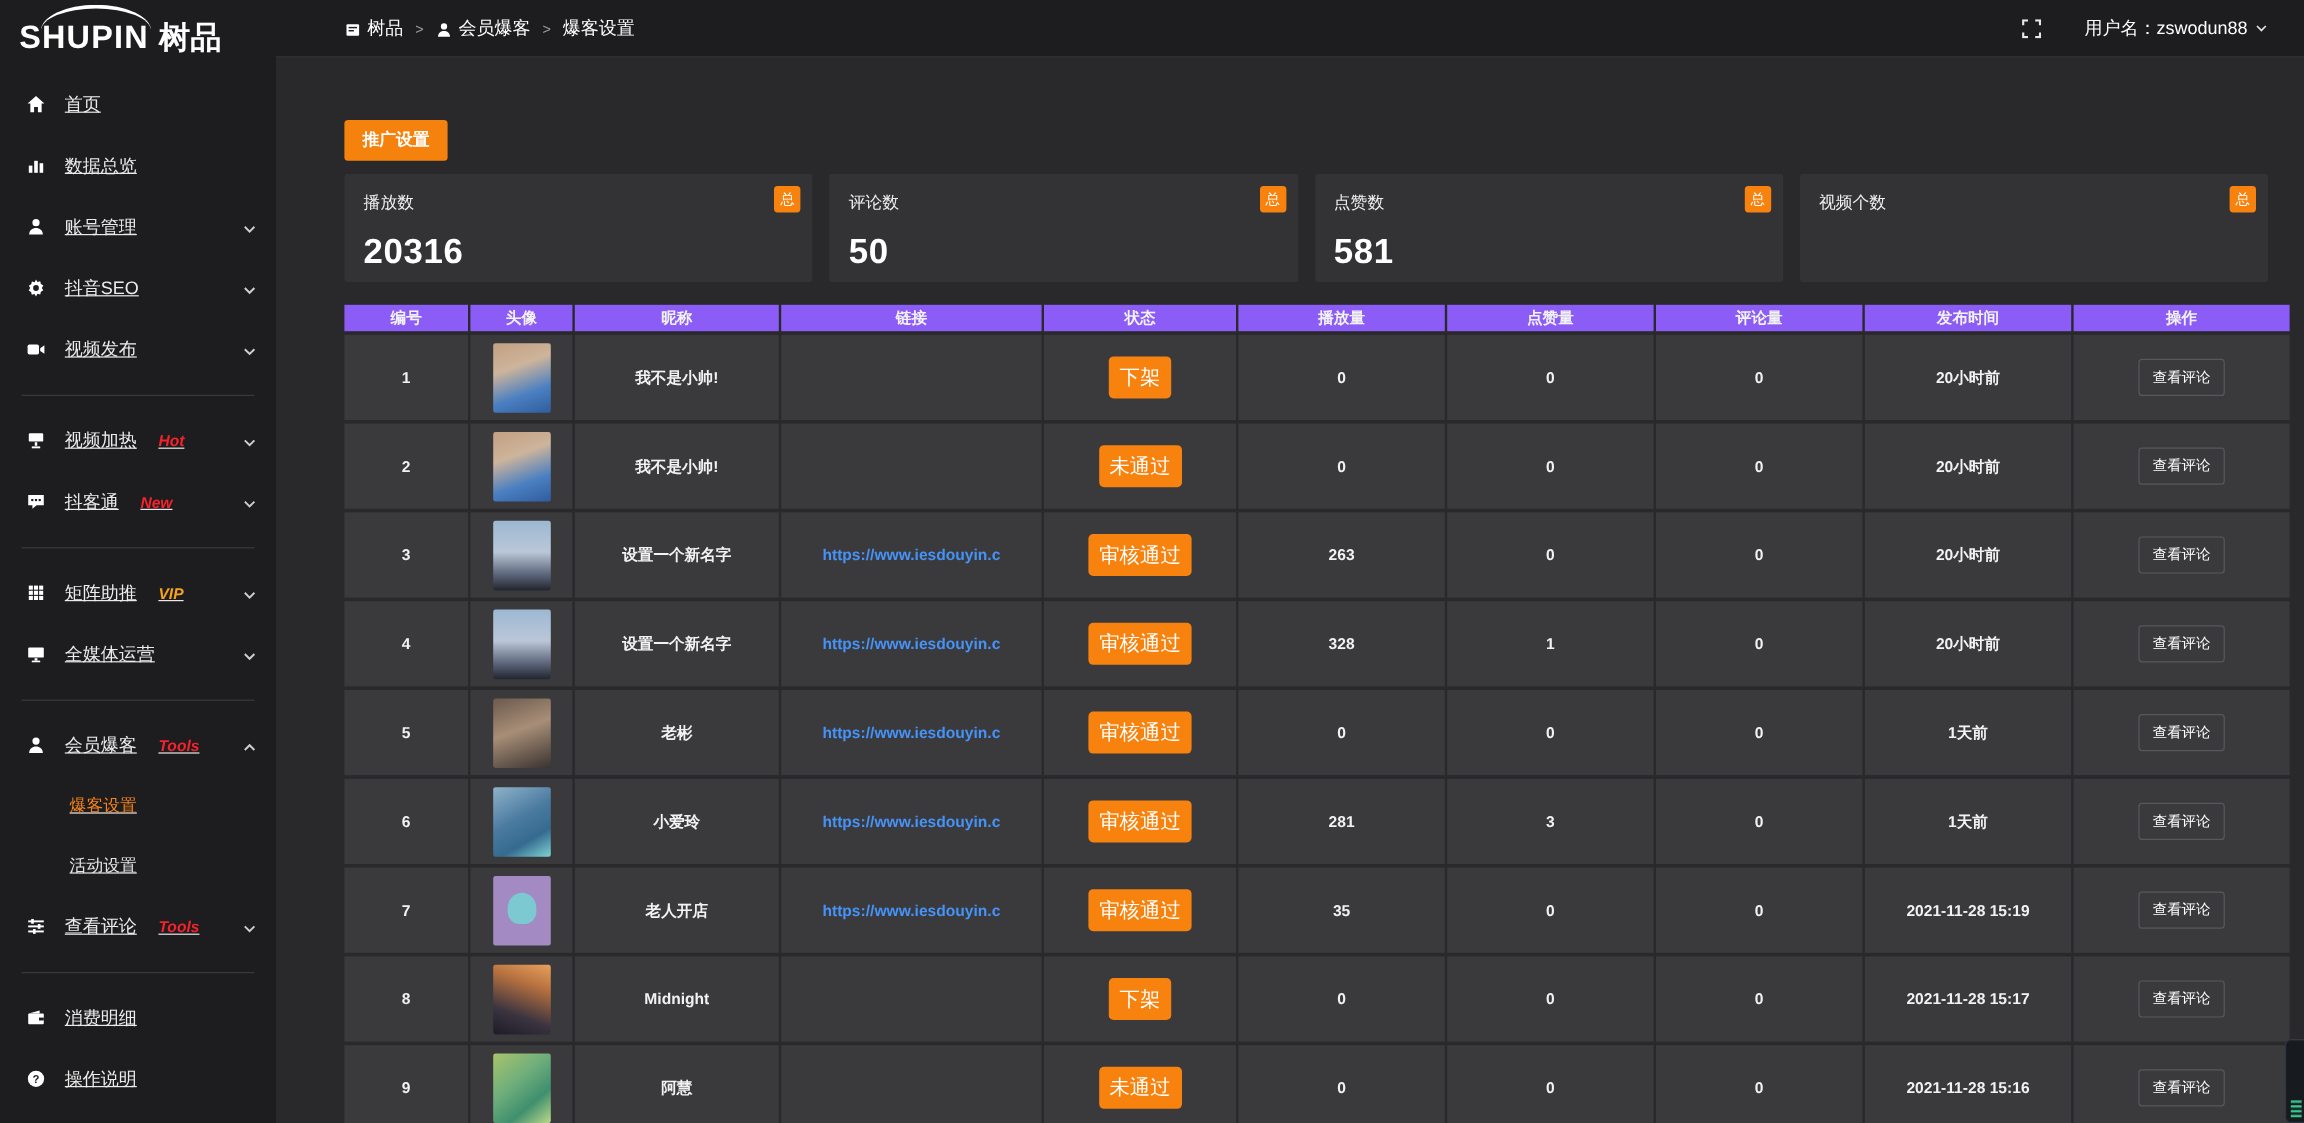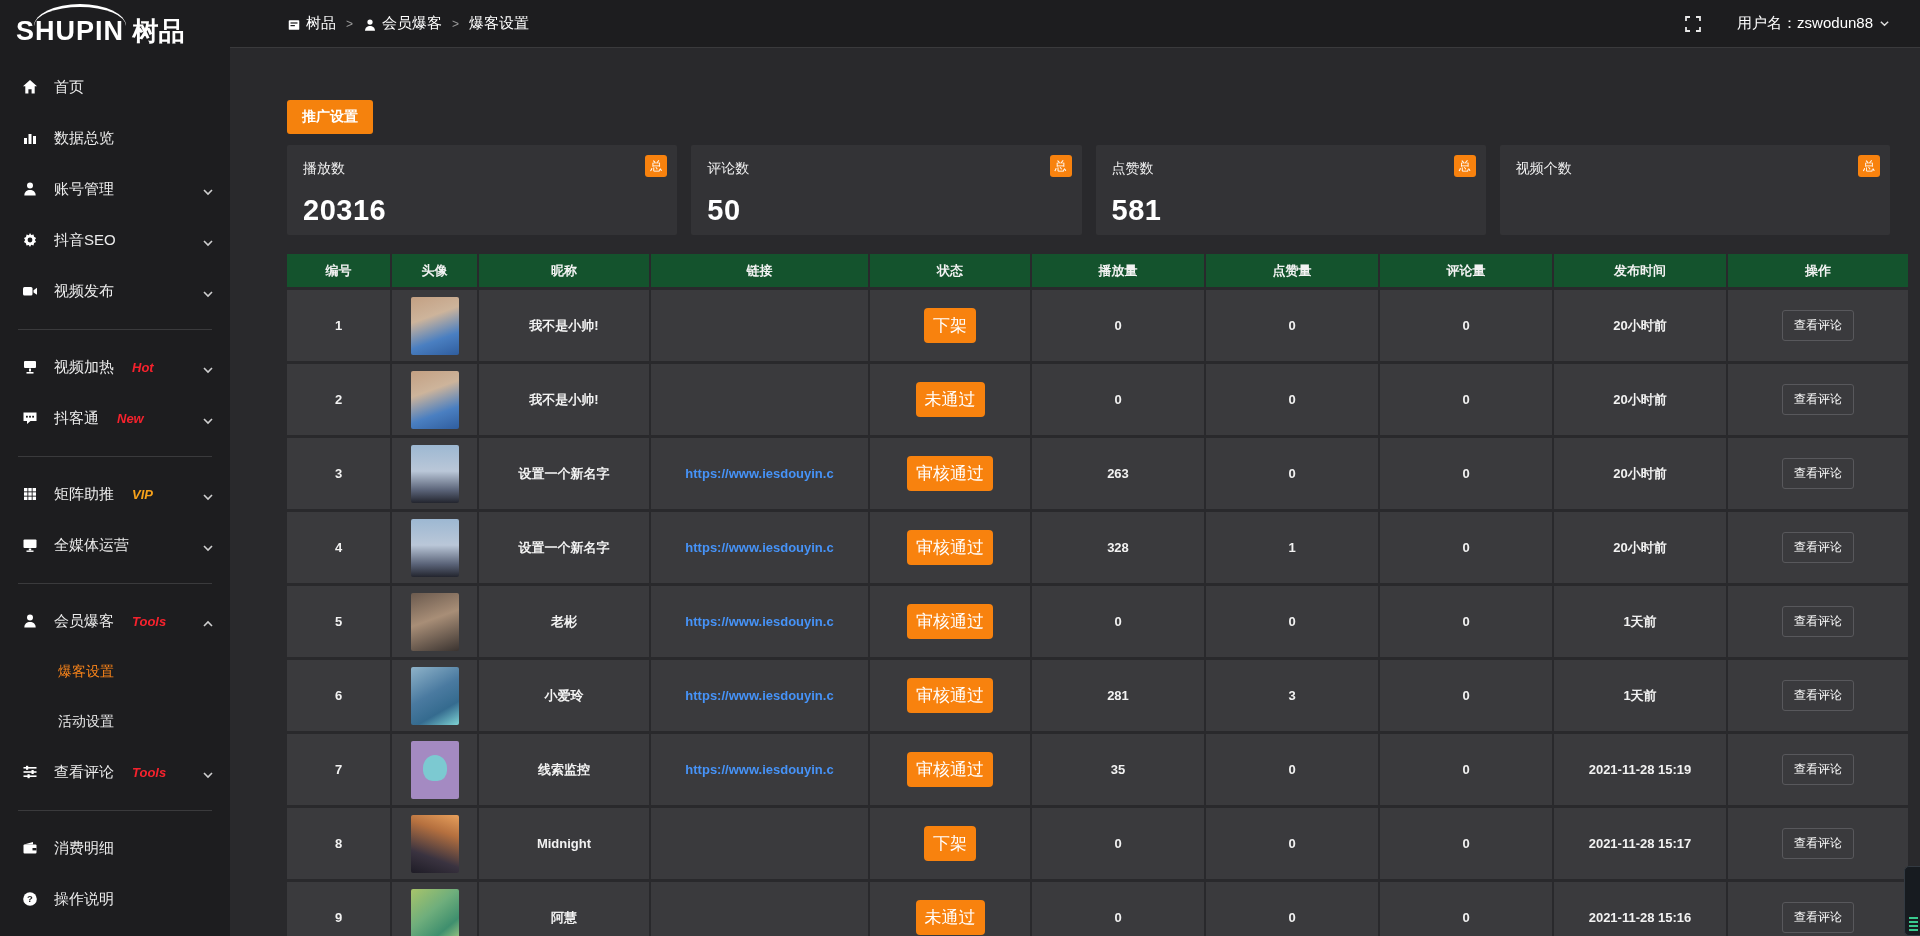--- a/index.html
+++ b/index.html
@@ -7,21 +7,21 @@
     font-family:"Liberation Sans","DejaVu Sans",sans-serif; }
   .app { display:flex; width:1920px; height:936px; }
 
   
   .sidebar { width:230px; min-width:230px; height:936px; background:#1d1d1f; color:#e9e9e9; overflow:hidden; }
   .logo { position:relative; height:58px; padding:14px 0 0 16px; white-space:nowrap; }
   .logo-arc { position:absolute; left:34px; top:4px; width:92px; height:22px;
     border-top:3px solid #fff; border-radius:50% 50% 0 0 / 100% 100% 0 0; }
   .logo-en { font-size:27px; font-weight:800; letter-spacing:1px; color:#fff; }
   .logo-cn { font-size:26px; font-weight:700; color:#fff; margin-left:4px; }
-  .menu { padding-top:4px; }
+  .menu { padding-top:4px;text-decoration:underline; }
   .menu-item { position:relative; height:51px; display:flex; align-items:center; padding-left:22px; cursor:pointer; }
   .menu-item .mi-icon { width:17px; height:17px; display:inline-flex; color:#fff; margin-right:15px; flex:0 0 auto; }
   .menu-item .mi-label { font-size:15px; color:#ececec; }
   .mi-badge { font-style:italic; font-weight:700; font-size:13px; margin-left:18px; }
   .mi-badge.red { color:#f5222d; }
   .mi-badge.gold { color:#f7a21b; }
   .mi-chevron { position:absolute; right:16px; top:50%; margin-top:-6px; width:12px; height:12px; color:#cfcfcf; }
   .sub-item { height:50px; display:flex; align-items:center; padding-left:58px; cursor:pointer; }
   .sub-item .mi-label { font-size:14px; color:#e6e6e6; }
   .sub-item.active .mi-label { color:#f7831a; }
@@ -51,21 +51,21 @@
   .card { position:relative; flex:1; height:90px; background:#333336; border-radius:2px; padding:15px 16px; }
   .card-label { color:#f0f0f0; font-size:14px; }
   .card-value { color:#fff; font-size:29px; font-weight:700; margin-top:16px; letter-spacing:0.5px; }
   .card-badge { position:absolute; right:10px; top:10px; width:22px; height:22px; background:#f8820e;
     color:#fff; font-size:12px; line-height:22px; text-align:center; border-radius:3px; }
 
   
   .table { margin-top:19px; display:grid;
     grid-template-columns:103px 85px 170px 217px 160px 172px 172px 172px 172px 180px;
     gap:3px 2px; }
-  .th { background:#14532d; color:#f2f2f2; font-size:13px; font-weight:700; height:33px;
+  .th { background:#8b5cf6; color:#f2f2f2; font-size:13px; font-weight:700; height:22px;
     display:flex; align-items:center; justify-content:center; }
   .td { background:#3a3a3d; height:71px; display:flex; align-items:center; justify-content:center;
     color:#f2f2f2; font-size:13px; font-weight:600; overflow:hidden; }
   .td .link { color:#4693f8; font-weight:700; white-space:nowrap; cursor:pointer; }
   .avatar { width:48px; height:58px; border-radius:2px; position:relative; overflow:hidden; }
   .status-badge { background:#f8820e; color:#fff; font-size:17px; font-weight:400;
     padding:6px 9px; border-radius:4px; white-space:nowrap; }
   .action-btn { background:transparent; border:1px solid #58585c; color:#fff; font-size:12px;
     padding:6px 11px; border-radius:3px; cursor:pointer; white-space:nowrap; }
 
@@ -457,21 +457,21 @@
           <div class="td">3</div>
           <div class="td">0</div>
           <div class="td">1天前</div>
           <div class="td">
             <button class="action-btn">查看评论</button>
           </div>
           <div class="td">7</div>
           <div class="td">
             <div class="avatar av-purple-cartoon"></div>
           </div>
-          <div class="td">线索监控</div>
+          <div class="td">老人开店</div>
           <div class="td">
             <span class="link">https://www.iesdouyin.c</span>
           </div>
           <div class="td">
             <span class="status-badge">审核通过</span>
           </div>
           <div class="td">35</div>
           <div class="td">0</div>
           <div class="td">0</div>
           <div class="td">2021-11-28 15:19</div>

